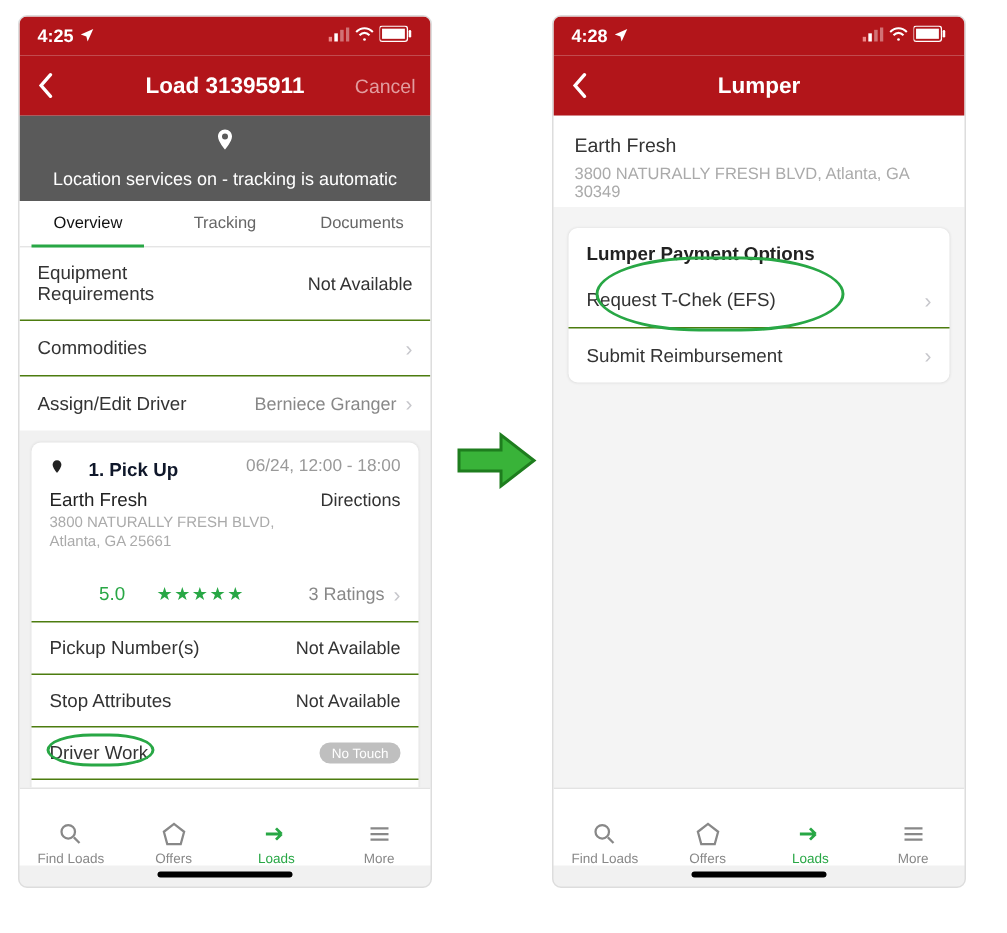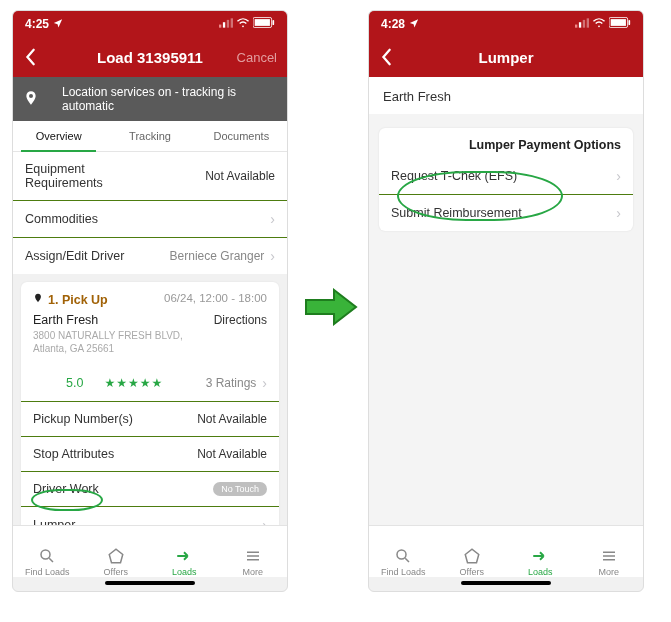--- a/index.html
+++ b/index.html
@@ -6,53 +6,53 @@
   body { background: #fff; width: 671px; height: 622px; position: relative; }
   .phones { display: flex; gap: 80px; padding: 10px 12px; }
   .phone { width: 276px; height: 582px; border: 1px solid #ddd; border-radius: 6px; background: #f1f1f1; display: flex; flex-direction: column; overflow: hidden; position: relative; }
   .statusbar { background: #b2151a; height: 26px; display: flex; align-items: center; justify-content: space-between; padding: 0 12px; color: #fff; font-size: 12px; font-weight: 600; }
   .status-left { display: flex; align-items: center; gap: 4px; }
   .status-right { display: flex; align-items: center; gap: 4px; }
   .navbar { background: #b2151a; height: 40px; display: flex; align-items: center; position: relative; color: #fff; }
   .nav-back { width: 36px; display: flex; justify-content: center; }
   .nav-title { position: absolute; left: 0; right: 0; text-align: center; font-size: 15px; font-weight: 700; pointer-events: none; }
   .nav-right { position: absolute; right: 10px; color: #e29d9f; font-size: 13px; }
-  .banner { background: #5a5a5a; color: #fff; font-size: 12px; padding: 8px 10px; display: flex; align-items: center; gap: 23px; }
+  .banner { background: #5a5a5a; color: #fff; font-size: 12px; padding: 8px 10px; display: flex; align-items: center; gap: 8px; flex-direction: column; }
   .tabs { background: #fff; display: flex; border-bottom: 1px solid #e5e5e5; }
   .tab { flex: 1; text-align: center; font-size: 11px; color: #666; padding: 9px 0; position: relative; }
   .tab.active { color: #111; }
   .tab.active::after { content: ""; position: absolute; left: 8px; right: 8px; bottom: -1px; height: 2px; background: #28a745; }
   .content { flex: 1; overflow: hidden; background: #f1f1f1; }
   .section-white { background: #fff; }
   .list-row { display: flex; align-items: center; justify-content: space-between; padding: 10px 12px; font-size: 12.5px; color: #333; border-bottom: 1px solid #4d7c0f; }
   .list-row:last-child { border-bottom: none; }
   .row-label { color: #333; }
   .row-value { color: #888; font-size: 12px; display: flex; align-items: center; gap: 6px; }
   .row-value.dark { color: #333; }
   .chevron { color: #c7c7cc; font-size: 14px; }
   .card { background: #fff; margin: 8px; border-radius: 6px; box-shadow: 0 0 2px rgba(0,0,0,0.08); }
   .card-title-row { display: flex; justify-content: space-between; padding: 10px 12px 4px 12px; font-size: 12.5px; }
-  .card-title-row .left { font-weight: 600; color: #a16207; display: flex; align-items: center; gap: 5px; }
+  .card-title-row .left { font-weight: 600; color: #0f172a; display: flex; align-items: center; gap: 16px; }
   .card-title-row .right { color: #999; font-size: 11.5px; }
   .card-sub { padding: 2px 12px 10px 12px; font-size: 11px; }
   .card-sub .name { font-size: 12.5px; color: #222; margin-bottom: 2px; }
   .card-sub .addr { color: #aaa; font-size: 10px; line-height: 1.3; }
   .card-sub .dir { float: right; color: #333; font-size: 12px; }
   .stars { color: #28a745; font-size: 12px; letter-spacing: 1px; }
   .pill { background: #bfbfbf; color: #fff; font-size: 9px; padding: 2px 8px; border-radius: 9px; }
   .circle-highlight { position: absolute; border: 2px solid #28a745; border-radius: 50%; pointer-events: none; }
   .bottom-tabs { background: #fff; border-top: 1px solid #e3e3e3; display: flex; height: 52px; }
   .btab { flex: 1; display: flex; flex-direction: column; align-items: center; justify-content: flex-end; font-size: 9px; color: #888; gap: 2px; }
   .btab.active { color: #28a745; }
   .btab svg { width: 18px; height: 18px; }
   .home-indicator { width: 90px; height: 4px; background: #000; border-radius: 3px; margin: 4px auto 6px auto; }
   .lumper-head { padding: 12px 14px 4px 14px; background: #fff; }
   .lumper-head .name { font-size: 13px; color: #333; margin-bottom: 6px; }
   .lumper-head .addr { font-size: 11px; color: #aaa; }
-  .lumper-card { background: #fff; margin: 14px 10px; border-radius: 6px; box-shadow: 0 0 2px rgba(0,0,0,0.1); text-align: right; }
+  .lumper-card { background: #fff; margin: 14px 10px; border-radius: 6px; box-shadow: 0 0 2px rgba(0,0,0,0.1); }
   .lumper-card-title { font-weight: 600; font-size: 12.5px; padding: 10px 12px 6px 12px; color: #222; }
   .arrow-between { position: absolute; left: 304px; top: 288px; width: 54px; height: 38px; }
   .sig-icons { display:inline-flex; align-items:center; gap:3px;}
 </style>
 </head>
 <body>
 
 <div class="phones">
 
   <div class="phone">
@@ -255,20 +255,21 @@
       <div class="nav-back">
         <svg width="12" height="18" viewBox="0 0 12 20" fill="none" stroke="#fff" stroke-width="2.5" stroke-linecap="round">
             <path d="M9 2L2 10l7 8"></path>
           </svg>
       </div>
       <div class="nav-title">Lumper</div>
     </div>
 
     <div class="lumper-head">
       <div class="name">Earth Fresh</div>
+      <div class="addr">3800 NATURALLY FRESH BLVD, Atlanta, GA 30349</div>
     </div>
 
     <div class="content" style="background:#f4f4f4;">
       <div class="lumper-card">
         <div class="lumper-card-title">Lumper Payment Options</div>
         <div class="list-row">
           <span class="row-label">Request T-Chek (EFS)</span>
           <span class="chevron">›</span>
         </div>
         <div class="list-row">

